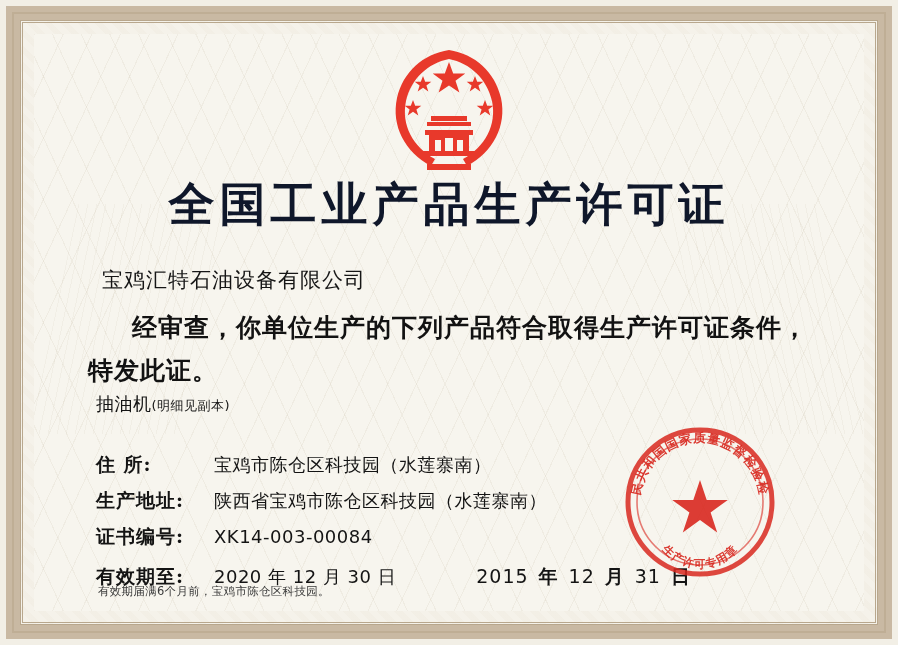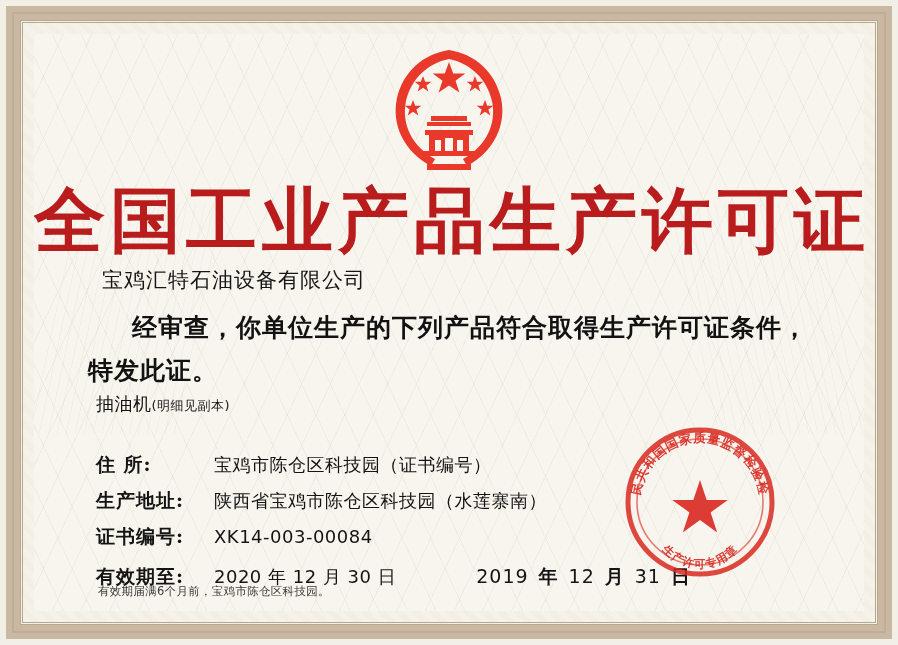--- a/index.html
+++ b/index.html
@@ -90,24 +90,24 @@
     height: 132px;
   }
 
   
   .title {
     position: absolute;
     left: 0; right: 0;
     top: 140px;
     text-align: center;
     font-family: "DejaVu Sans", sans-serif;
-    font-size: 71px;
+    font-size: 46px;
     font-weight: bold;
     letter-spacing: 5px;
-    color: #b91c1c;
+    color: #0f172a;
     white-space: nowrap;
   }
 
   
   .company {
     position: absolute;
     left: 68px;
     top: 232px;
     font-family: "DejaVu Sans", sans-serif;
     font-size: 21px;
@@ -252,38 +252,38 @@
 
     <div class="fields">
       <div class="row product">
         <div class="value">
           <span>抽油机</span><small>(明细见副本)</small>
         </div>
       </div>
 
       <div class="row addr">
         <div class="label spread">住    所:</div>
-        <div class="value">宝鸡市陈仓区科技园（证书编号）</div>
+        <div class="value">宝鸡市陈仓区科技园（水莲寨南）</div>
       </div>
 
       <div class="row addr">
         <div class="label">生产地址:</div>
         <div class="value">陕西省宝鸡市陈仓区科技园（水莲寨南）</div>
       </div>
 
       <div class="row">
         <div class="label">证书编号:</div>
         <div class="value">XK14-003-00084</div>
       </div>
 
       <div class="row valid">
         <div class="label">有效期至:</div>
         <div class="value">2020 年 12 月 30 日</div>
         <div class="date-tail">
-          <span class="num">2019</span>
+          <span class="num">2015</span>
           <span>年</span>
           <span class="num">12</span>
           <span>月</span>
           <span class="num">31</span>
           <span>日</span>
         </div>
       </div>
     </div>
 
     <div class="footnote">有效期届满6个月前，宝鸡市陈仓区科技园。</div>

